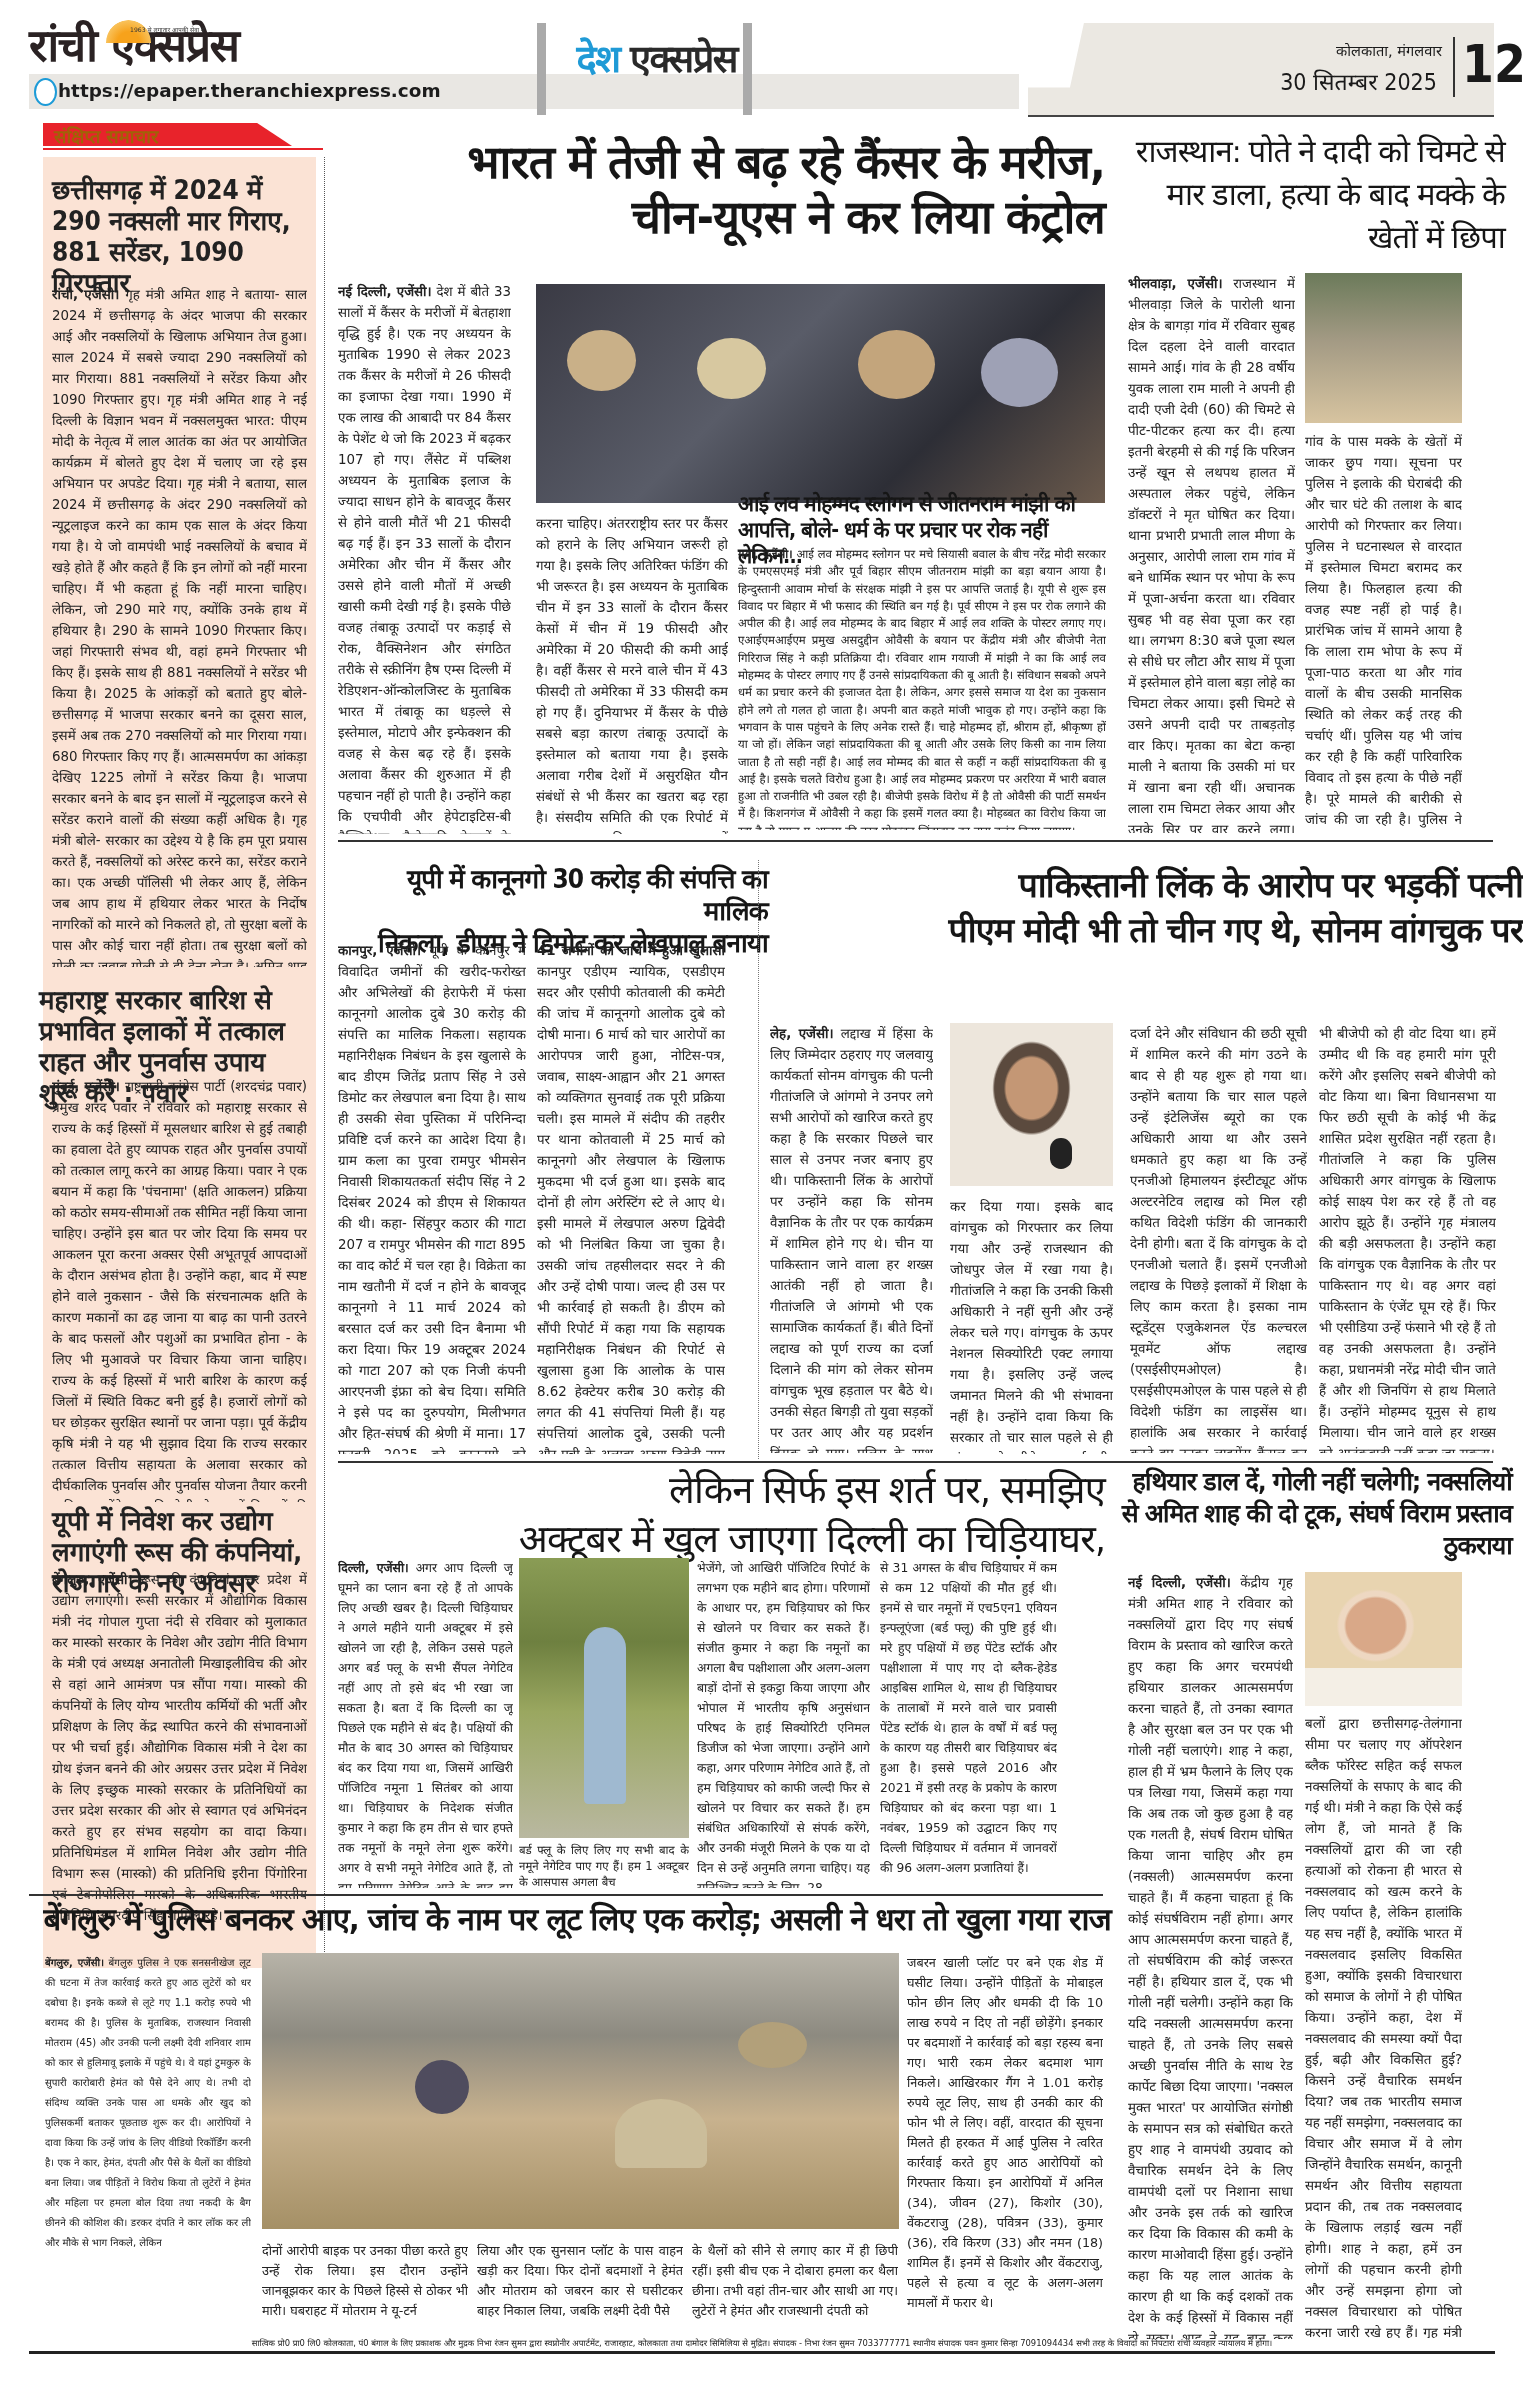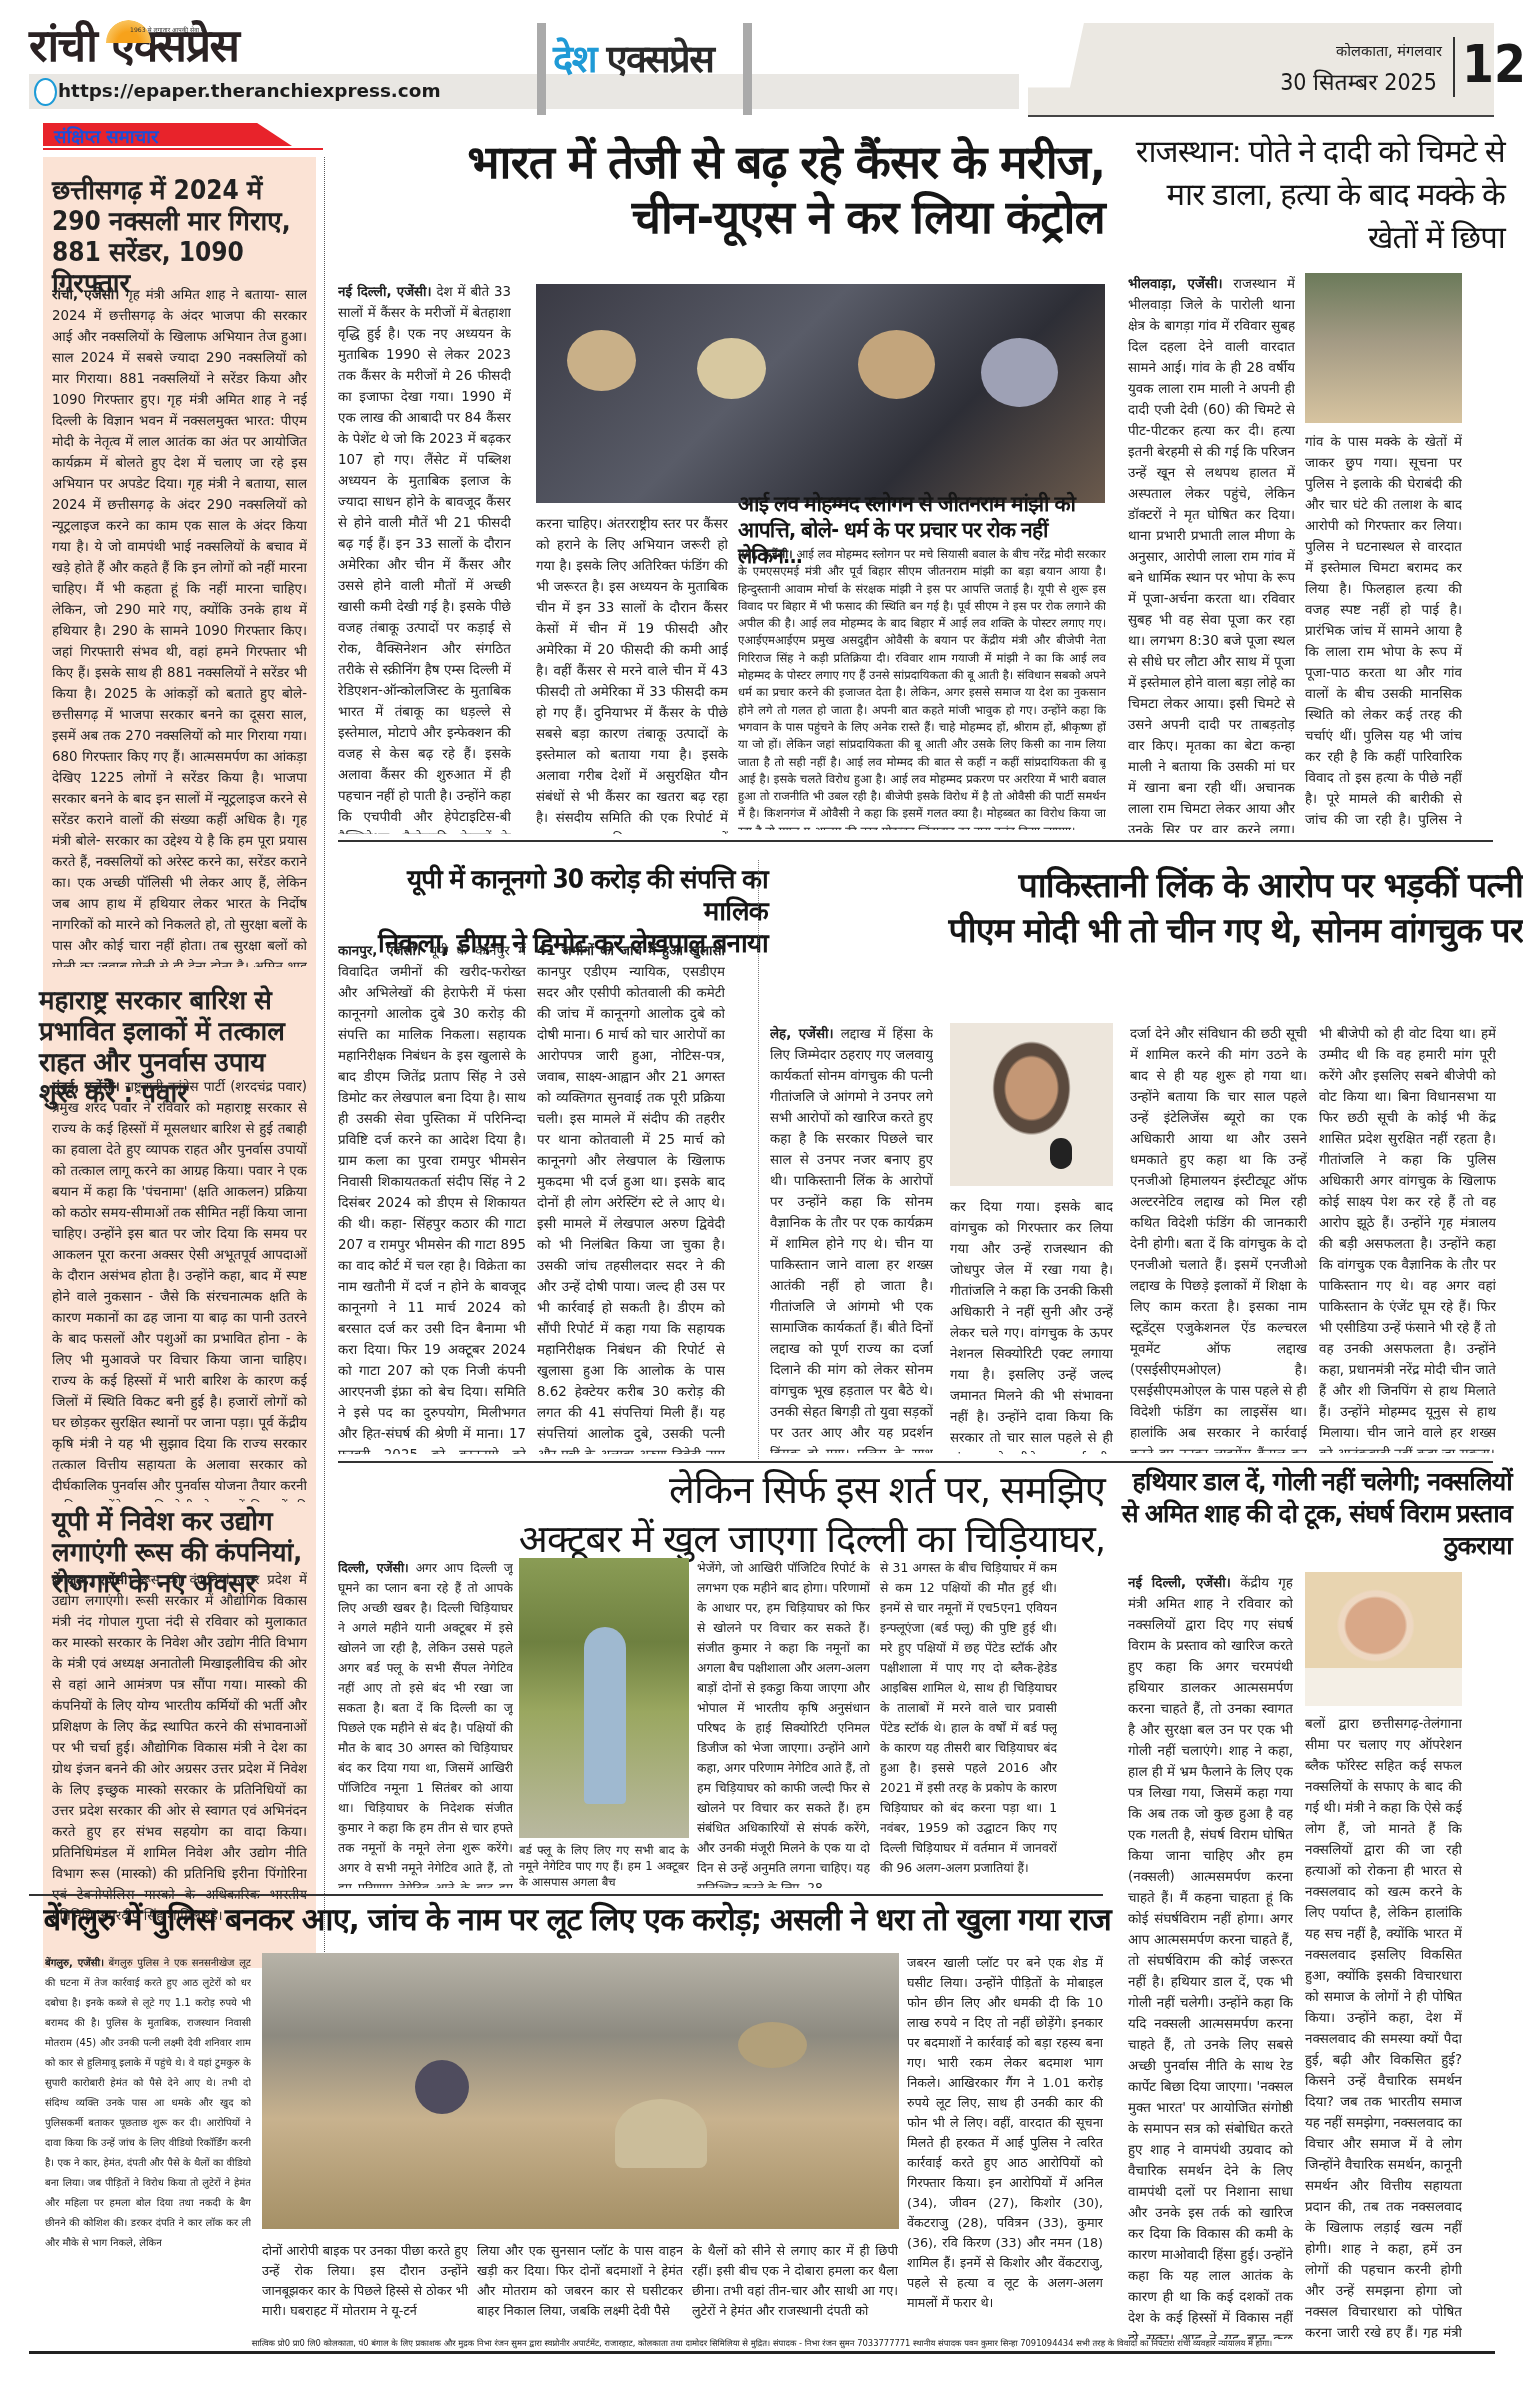--- a/index.html
+++ b/index.html
@@ -10,32 +10,32 @@
 .hl{font-family:"DejaVu Sans Condensed","DejaVu Sans",sans-serif;font-weight:bold;color:#161616;text-align:right;letter-spacing:-0.8px}
 .photo{position:absolute;overflow:hidden}
 
 #logo{left:29px;top:21.5px;font-size:45px;font-weight:900;letter-spacing:-1.5px;color:#2a2223;font-family:"DejaVu Serif",serif;line-height:48px}
 #logo .sun{position:absolute;left:77px;top:-1.5px;width:45px;height:23px;border-radius:45px 45px 0 0;background:radial-gradient(circle at 50% 100%,#f7a21b 35%,#f9c25b 70%,transparent 72%)}
 #tagline{left:130px;top:24.6px;font-size:6.1px;color:#333}
 #url-bar{left:29px;top:74px;width:990px;height:35px;background:#e9e7e3}
 #url-icon{left:34px;top:78px;width:23px;height:28px;border-radius:50%;border:2.3px solid #1d9bd7;background:#fff}
 #url-text{left:58px;top:80px;font-size:18.4px;font-weight:bold;color:#1c1c1c}
 #section-brackets{left:537px;top:23px;width:215px;height:92px;border-left:9.2px solid #aaa;border-right:9.2px solid #aaa}
-#section-title{left:553px;top:31px;width:184px;text-align:left;font-size:38px;font-weight:bold;font-family:"DejaVu Sans Condensed",sans-serif;letter-spacing:-1.5px}
+#section-title{left:553px;top:31px;width:184px;text-align:right;font-size:38px;font-weight:bold;font-family:"DejaVu Sans Condensed",sans-serif;letter-spacing:-1.5px}
 #section-title .blue{color:#1f9ad6}
 #section-title .dark{color:#2a2a2a}
 #date-panel{left:1028px;top:23px;width:466px;height:92px;background:#ebe8e2;clip-path:polygon(12% 0,100% 0,100% 100%,0 100%,0 70%,9% 70%)}
 #date-line{left:1028px;top:115px;width:466px;height:2.3px;background:#444}
 #city-day{left:1289px;top:40px;font-size:14.6px;width:153px;text-align:right}
 #date-text{left:1274px;top:65px;font-size:23px;width:169px;text-align:center;font-family:"DejaVu Sans Condensed",sans-serif}
 #page-divider{left:1453px;top:37px;width:1.5px;height:60px;background:#333}
 #page-num{left:1462px;top:35px;font-size:51px;font-weight:bold;font-family:"DejaVu Sans Condensed",sans-serif}
 
 #brief-banner{left:43px;top:123px;width:249px;height:23px;background:#e8232b;clip-path:polygon(0 0,86% 0,100% 100%,0 100%)}
-#brief-title{left:54px;top:123px;font-size:18.4px;font-weight:bold;color:#1d4ed8;font-family:"DejaVu Sans Condensed",sans-serif}
+#brief-title{left:54px;top:123px;font-size:18.4px;font-weight:bold;color:#a16207;font-family:"DejaVu Sans Condensed",sans-serif}
 #brief-rule{left:43px;top:148px;width:280px;height:2.3px;background:#e8232b}
 #sidebar{left:43px;top:157px;width:273px;height:1811px;background:#fbe3d5}
 #sidebar-dots{left:324px;top:157px;width:0;height:1811px;border-left:1.5px dotted #555}
 .side-hl{font-size:26px;line-height:31px;font-weight:bold;text-align:left;font-family:"DejaVu Sans Condensed",sans-serif;color:#222}
 
 .hrule{position:absolute;height:1.5px;background:#333}
 .vrule{position:absolute;width:0;border-left:0.8px dotted #777}
 #footer-rule{left:29px;top:2351px;width:1466px;height:3.1px;background:#222}
 #footer-text{left:29px;top:2337px;width:1466px;font-size:8.4px;text-align:center;color:#222}
 </style>

